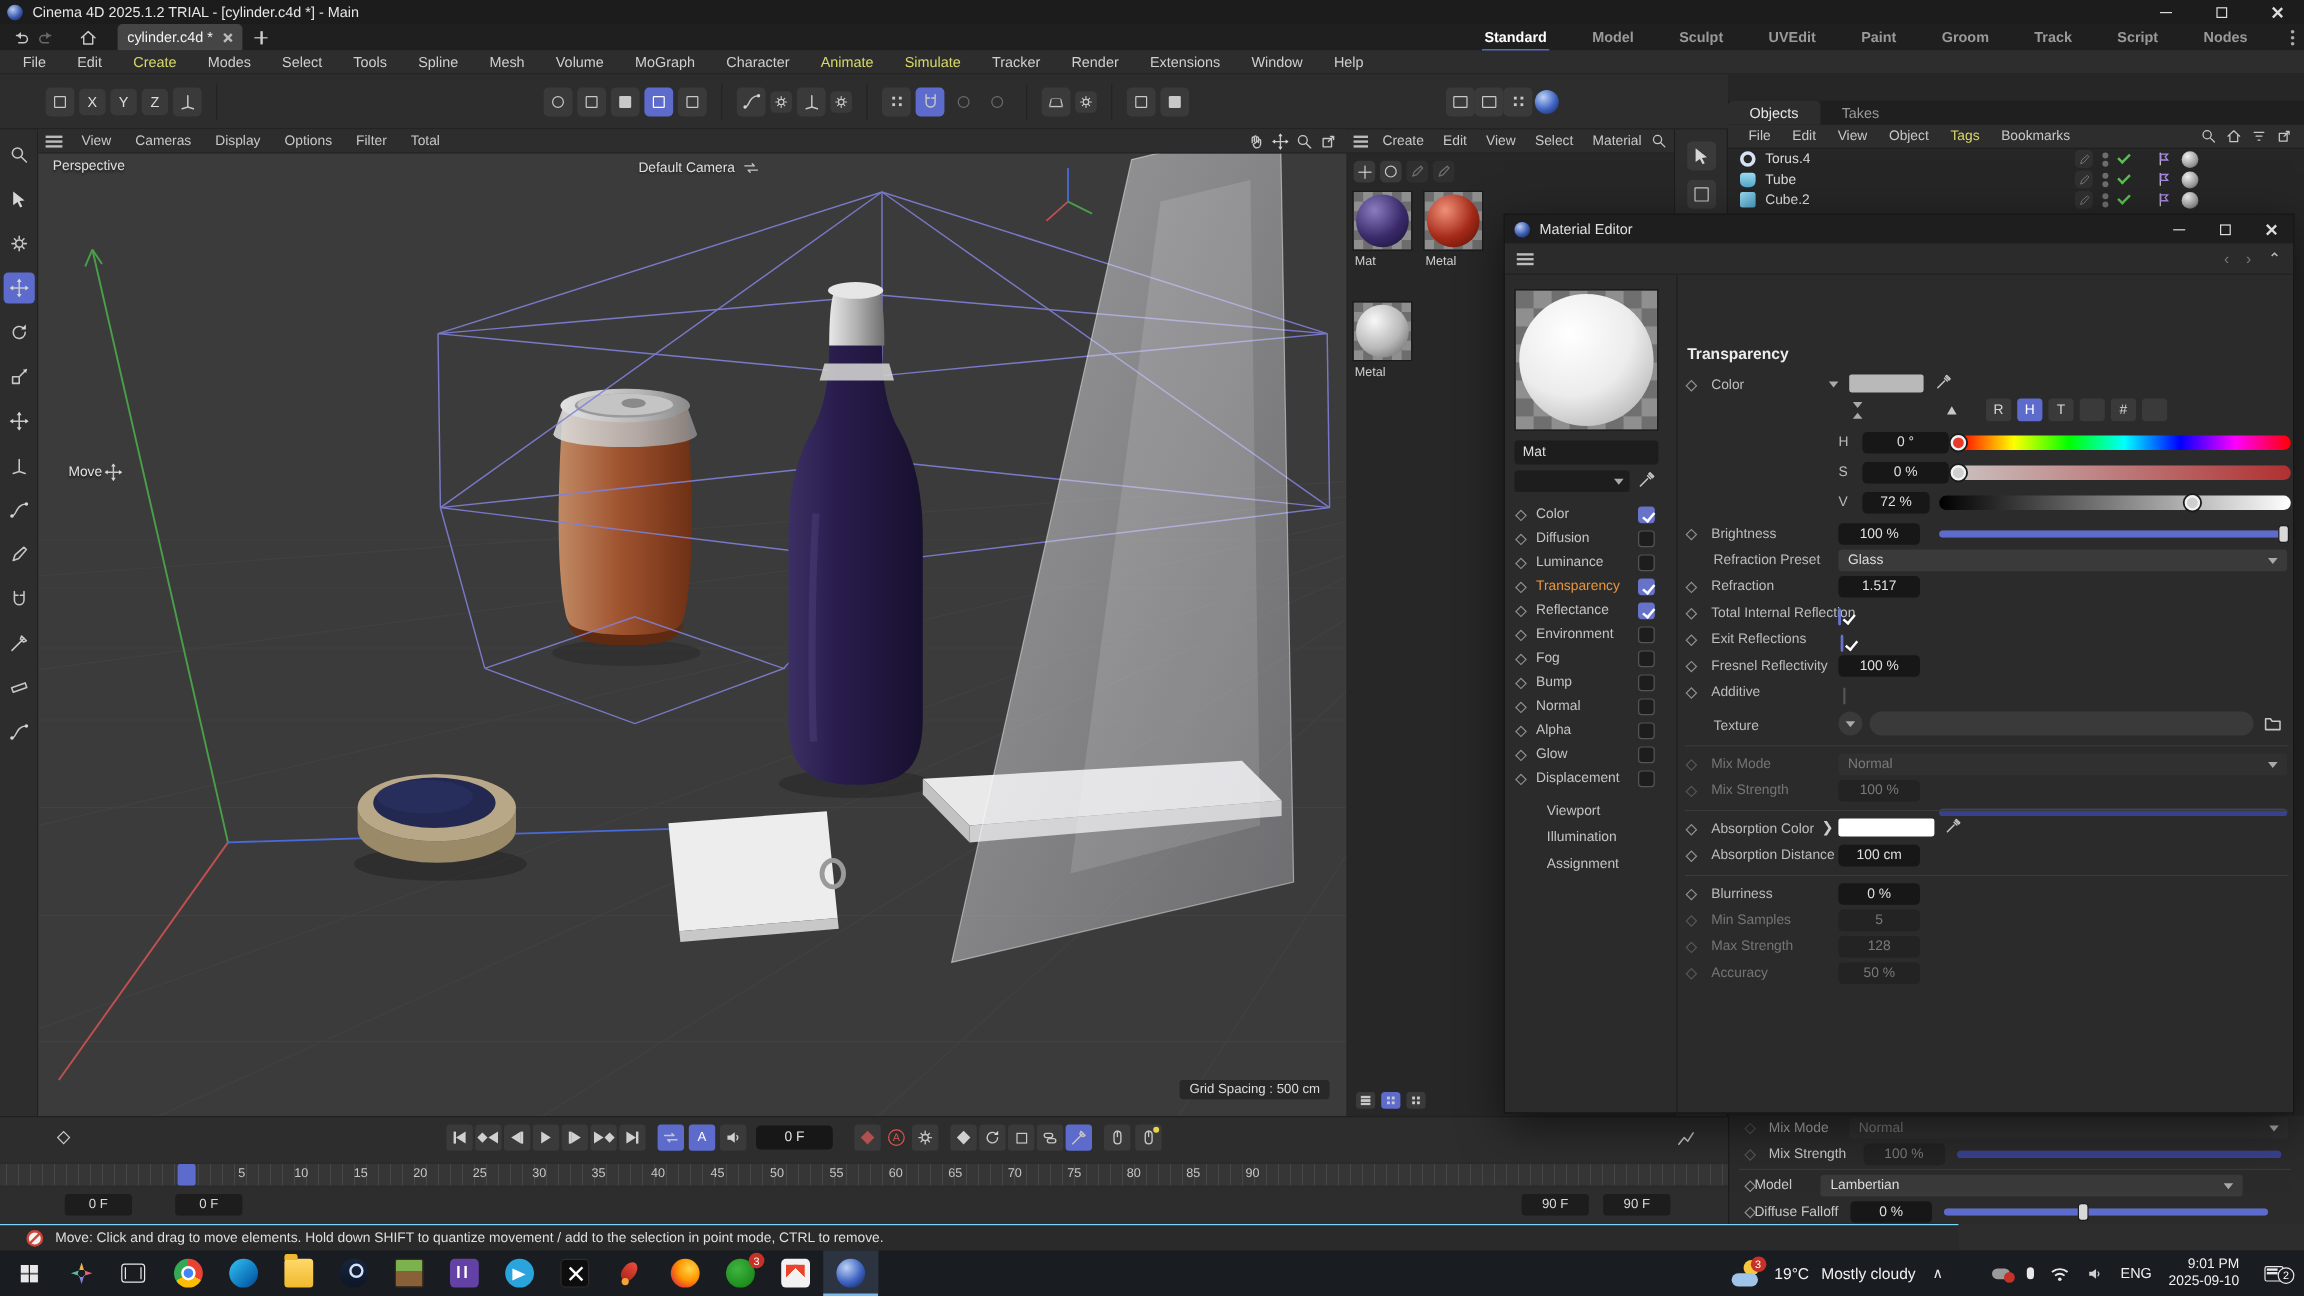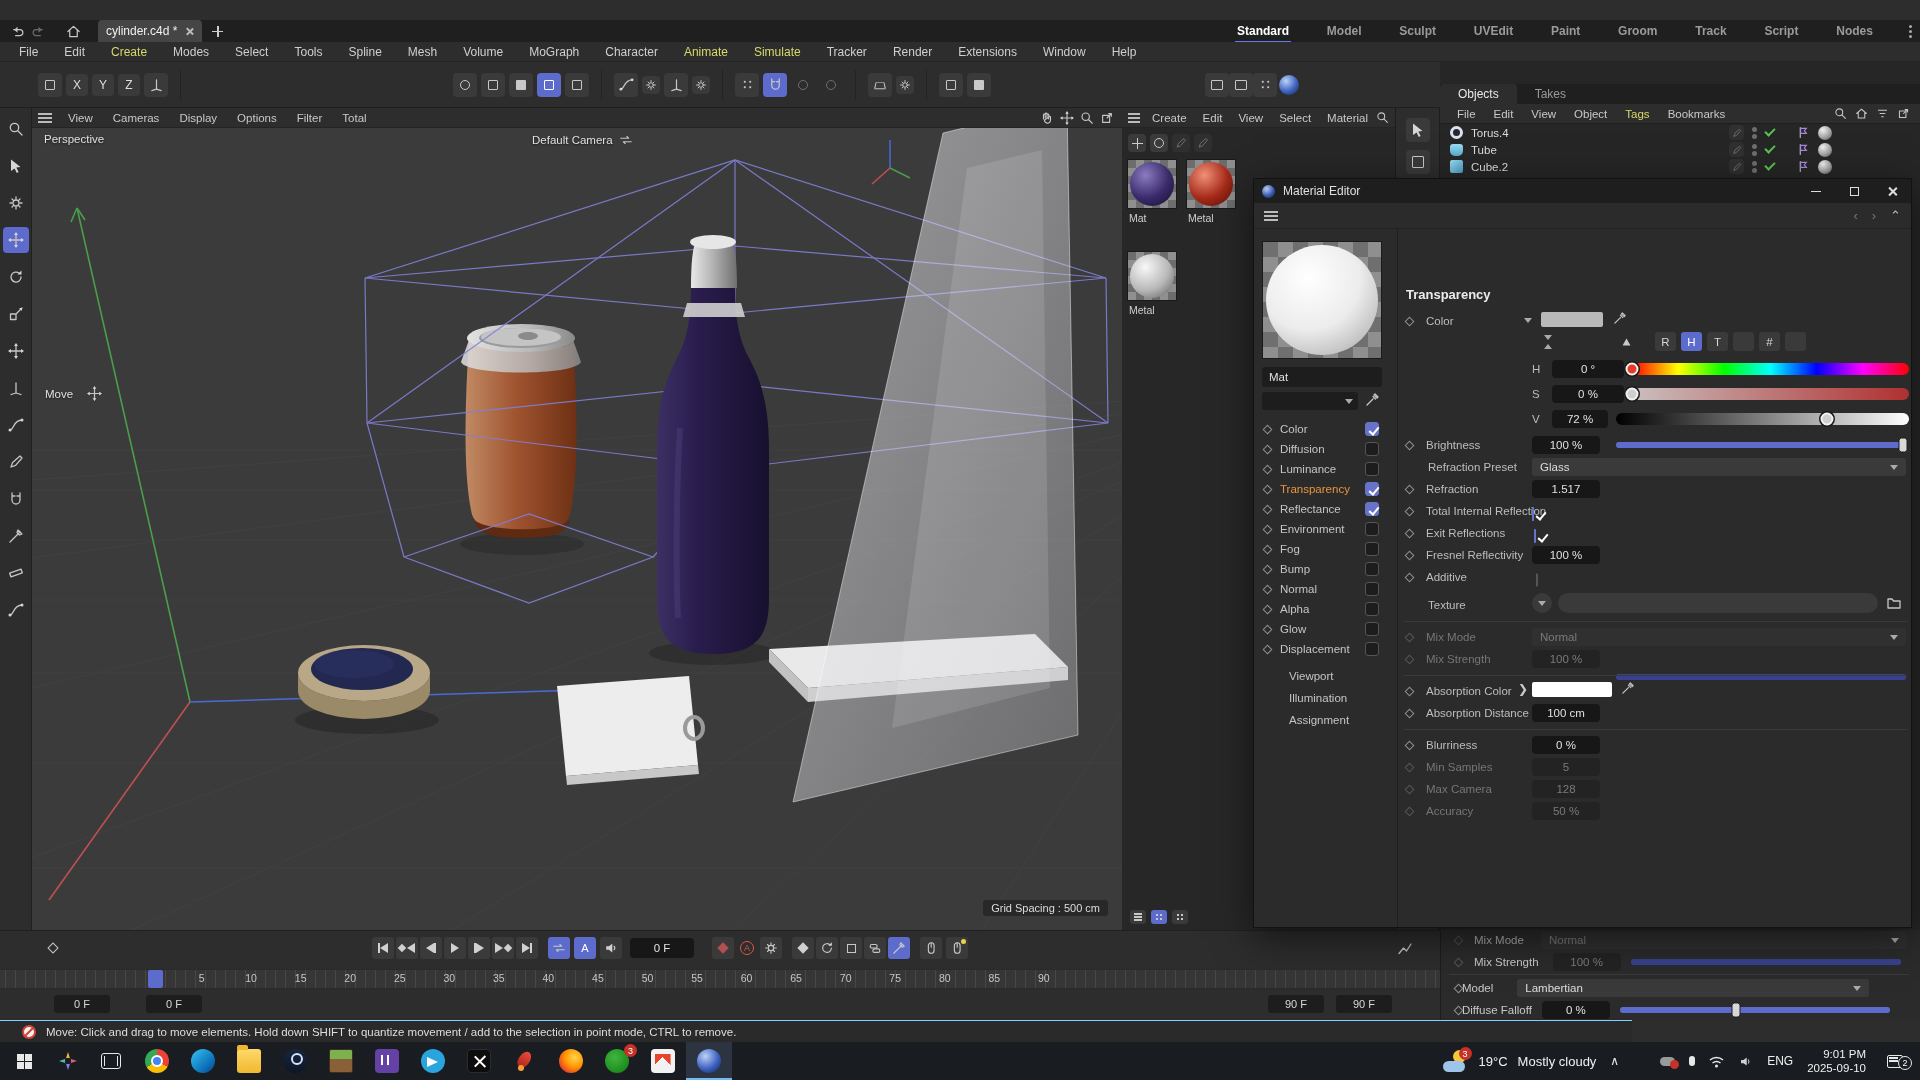--- a/index.html
+++ b/index.html
@@ -362,20 +362,35 @@
           <rect class="ic" x="3" y="5" width="8" height="8"></rect>
           <path class="ic" d="M8 8l5-5M13 6V3h-3"></path>
         </symbol>
       <symbol id="i-layers" viewBox="0 0 16 16">
           <rect class="ic" x="2.5" y="4" width="8" height="4" rx="2"></rect>
           <rect class="ic" x="5.5" y="9" width="8" height="4" rx="2"></rect>
         </symbol>
     </defs>
   </svg>
 
+  <div class="abs titlebar">
+    <div class="c4dball"></div>
+    <div class="titletext">Cinema 4D 2025.1.2 TRIAL - [cylinder.c4d *] - Main</div>
+    <div class="wbtns">
+      <div class="wbtn">
+          <div class="gl-min"></div>
+        </div>
+      <div class="wbtn">
+          <div class="gl-max"></div>
+        </div>
+      <div class="wbtn">
+          <div class="gl-x"></div>
+        </div>
+    </div>
+  </div>
 
   <div class="abs tabbar">
     <div class="tb-ic" style="margin-left:6px">
         <svg width="15" height="15">
           <use href="#i-undo"></use>
         </svg>
       </div>
     <div class="tb-ic" style="opacity:.45;transform:scaleX(-1)">
         <svg width="15" height="15">
           <use href="#i-undo"></use>
@@ -735,21 +750,21 @@
         <polygon points="911,5 1035,-25 1046,607 761,674" fill="url(#gGlass)" stroke="#ffffff" stroke-opacity="0.45"></polygon>
         <polygon points="935,40 1010,22 1018,560 860,600" fill="#ffffff" opacity="0.12"></polygon>
       </svg>
       <div class="vlabel" style="left:12px;top:5px">Perspective</div>
       <div class="camchip">
         <span>Default Camera</span>
         <svg width="14" height="14">
             <use href="#i-camera-swap"></use>
           </svg>
       </div>
-      <div class="vlabel" style="left:13px;top:260px">Move</div>
+      <div class="vlabel" style="left:25px;top:260px">Move</div>
       <span class="abs" style="left:55px;top:258px">
           <svg width="15" height="15">
             <use href="#i-move"></use>
           </svg>
         </span>
       <div class="gridchip">Grid Spacing : 500 cm</div>
     </div>
   </div>
 
   <div class="abs matpanel">
@@ -1390,21 +1405,21 @@
         <div class="field abs" style="left:128px;top:507px">0 %</div>
 
         <div class="trow" style="left:2px;top:528px">
             <span class="diamond dim"></span>
             <span class="tlabel dim">Min Samples</span>
           </div>
         <div class="field dim abs" style="left:128px;top:529px">5</div>
 
         <div class="trow" style="left:2px;top:550px">
             <span class="diamond dim"></span>
-            <span class="tlabel dim">Max Camera</span>
+            <span class="tlabel dim">Max Strength</span>
           </div>
         <div class="field dim abs" style="left:128px;top:551px">128</div>
 
         <div class="trow" style="left:2px;top:572px">
             <span class="diamond dim"></span>
             <span class="tlabel dim">Accuracy</span>
           </div>
         <div class="field dim abs" style="left:128px;top:573px">50 %</div>
       </div>
     </div>

